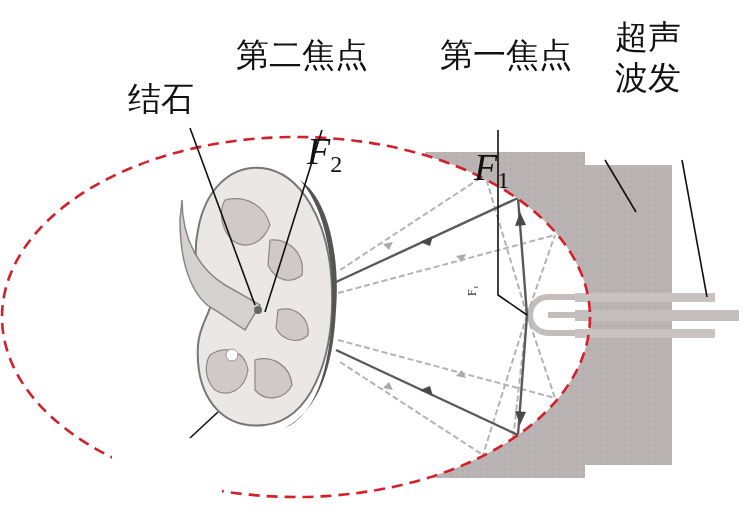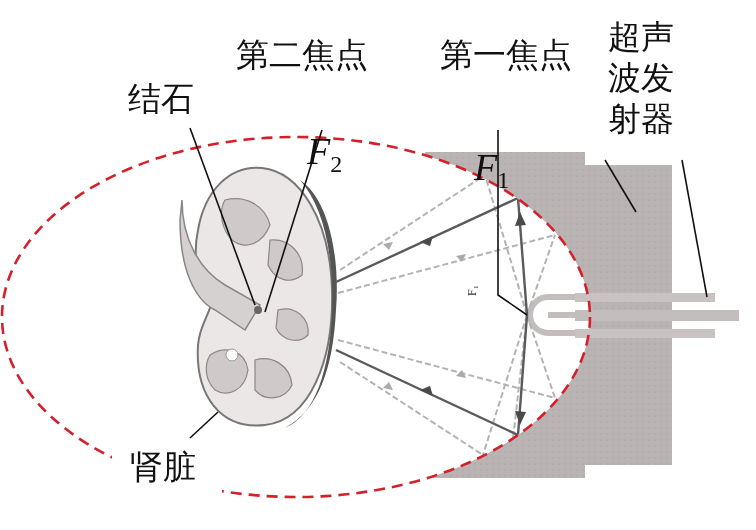--- a/index.html
+++ b/index.html
@@ -110,20 +110,18 @@
   </svg>
 
   <div class="label" style="left:236px; top:38px;">第二焦点</div>
   <div class="math" style="left:307px; top:84px;"><span>F</span><sub>2</sub></div>
 
   <div class="label" style="left:128px; top:82px;">结石</div>
 
   <div class="label" style="left:440px; top:38px;">第一焦点</div>
   <div class="math" style="left:474px; top:100px;"><span>F</span><sub>1</sub></div>
 
-  <div class="stack" style="left:608px; top:16px;">
+  <div class="stack" style="left:608px; top:16px;text-align:center;">
     <div>超声</div>
     <div>波发</div>
-    <div>射器</div>
   </div>
 
-  <div class="label" style="left:130px; top:450px;">肾脏</div>
 </div>
 
 </body></html>

